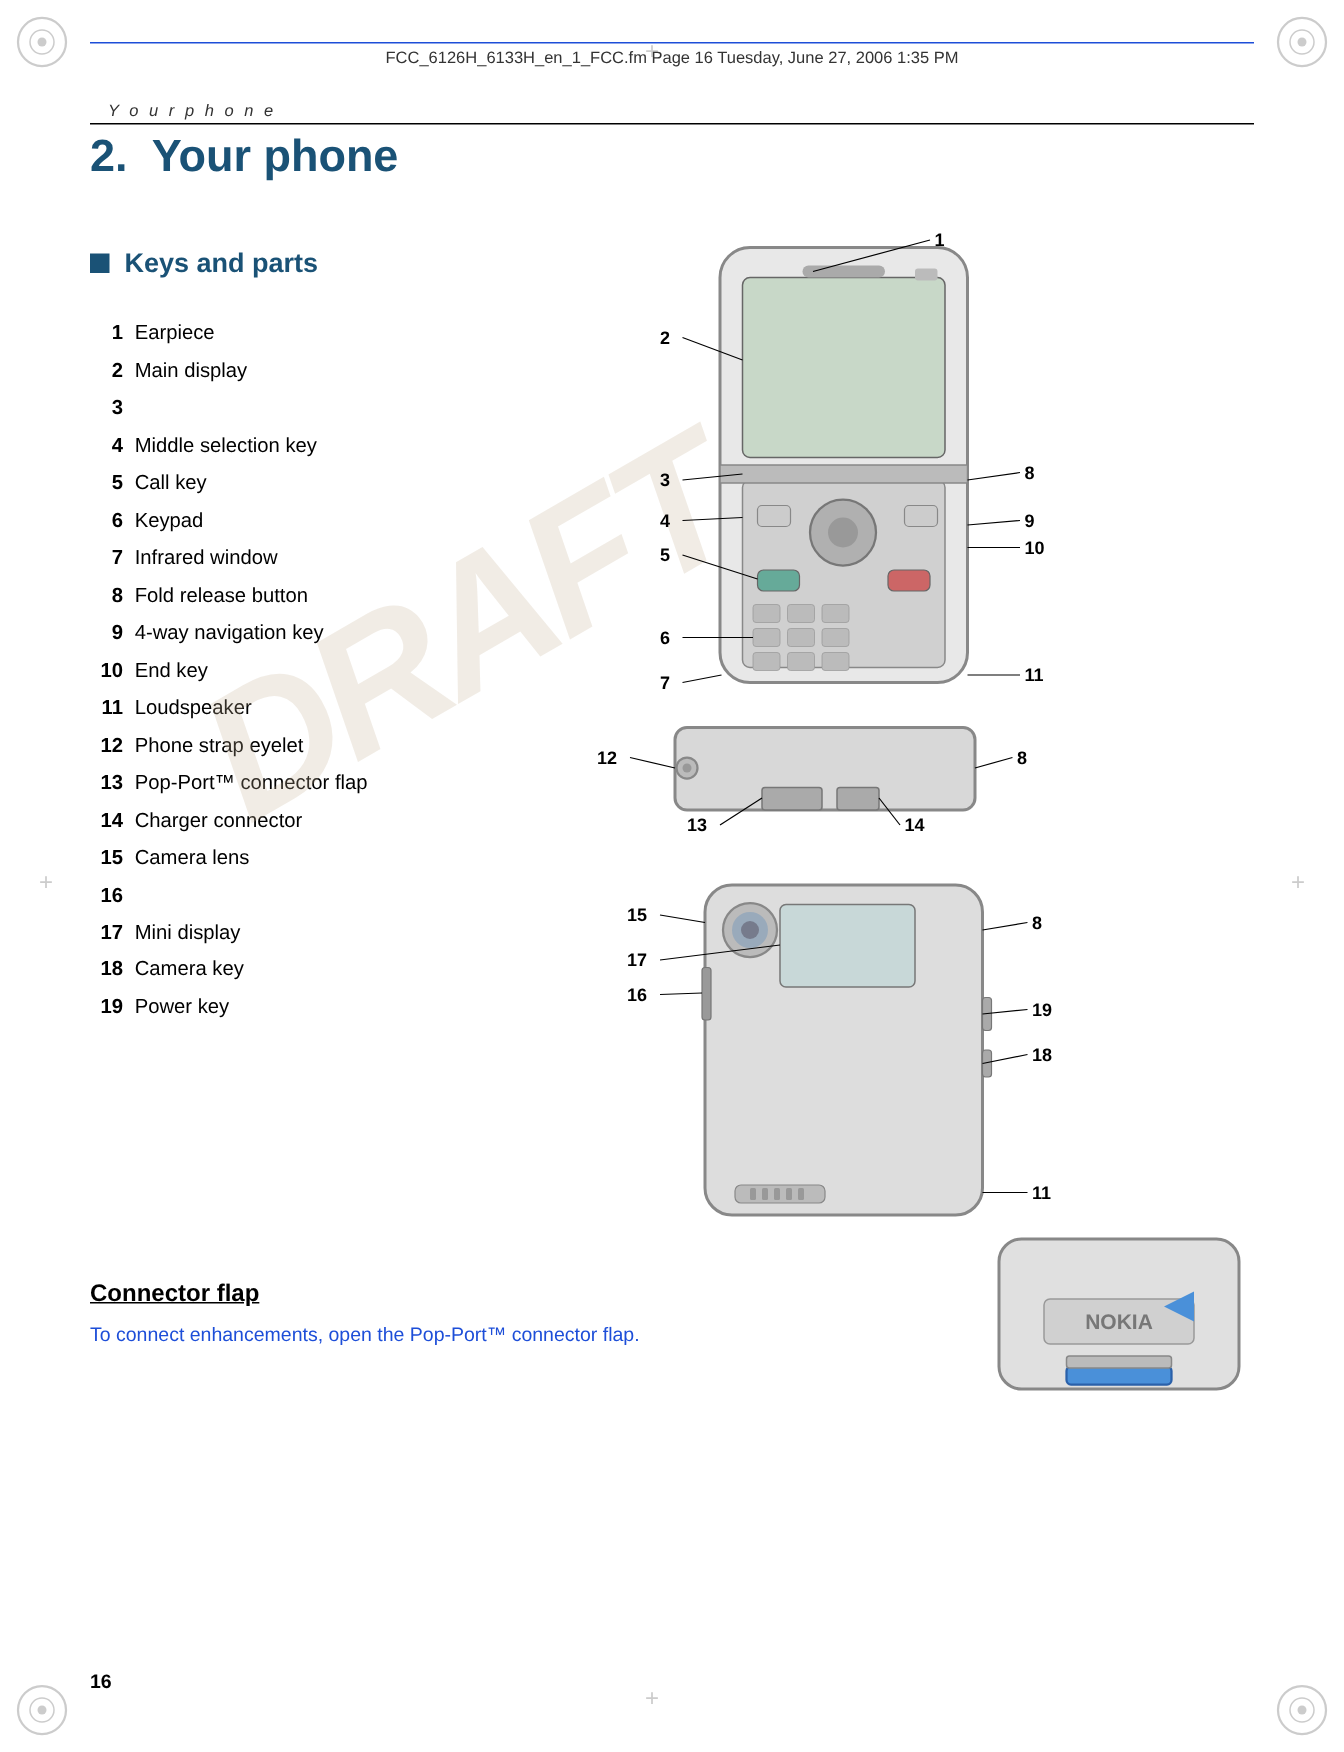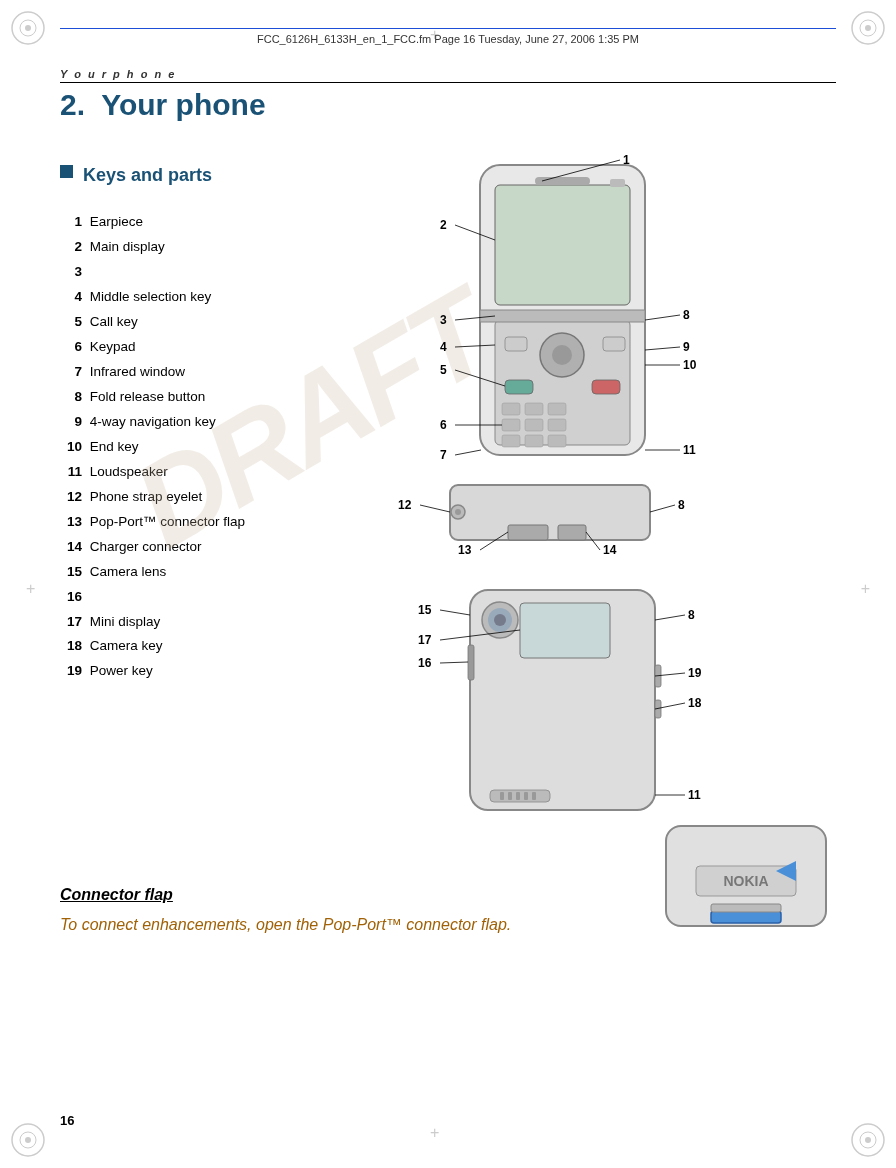--- a/index.html
+++ b/index.html
@@ -32,26 +32,25 @@
       color: #333;
       text-align: center;
       border-top: 1px solid #1d4ed8;
       padding-top: 4px;
     }
 
     
     .section-header {
       position: absolute;
       top: 68px;
-      left: 60px;
+      left: 72px;
       font-size: 11px;
       color: #333;
       letter-spacing: 2px;
       font-style: italic;
-      font-weight: bold;
     }
 
     
     .parts-list {
       position: absolute;
       top: 210px;
       left: 60px;
       width: 340px;
       font-size: 13.5px;
       line-height: 1.85;
@@ -63,36 +62,35 @@
     }
     .parts-list .num {
       font-weight: bold;
       min-width: 22px;
       text-align: right;
     }
 
     
     .connector-section {
       position: absolute;
-      top: 886px;
+      top: 854px;
       left: 60px;
       width: 500px;
-      font-style: italic;
     }
     .connector-title {
       font-size: 16px;
       font-weight: bold;
       color: #000;
       text-decoration: underline;
       margin-bottom: 8px;
     }
     .connector-text {
-      font-size: 16px;
+      font-size: 13px;
       line-height: 1.6;
-      color: #a16207;
+      color: #1d4ed8;
     }
 
     
     .connector-image {
       position: absolute;
       top: 816px;
       right: 60px;
       width: 180px;
       height: 120px;
     }
@@ -171,21 +169,21 @@
 </div>
 
 <div class="section-header">Y o u r   p h o n e</div>
 
 <div style="position:absolute;top:82px;left:60px;right:60px;height:1px;background:#000;"></div>
 
 <div style="position:absolute;top:88px;left:60px;font-size:30px;font-weight:bold;color:#1a5276;text-align:right;">
   <span>2.</span>&nbsp; <span>Your phone</span>
 </div>
 
-<div style="position:absolute;top:165px;left:60px;display:flex;align-items:flex-start;gap:10px;">
+<div style="position:absolute;top:165px;left:60px;display:flex;align-items:center;gap:10px;">
   <div style="width:13px;height:13px;background:#1a5276;"></div>
   <span style="font-size:18px;font-weight:bold;color:#1a5276;">Keys and parts</span>
 </div>
 
 <div class="parts-list">
   <div class="item">
       <span class="num">1</span>
       <span>&nbsp;Earpiece</span>
     </div>
   <div class="item">

